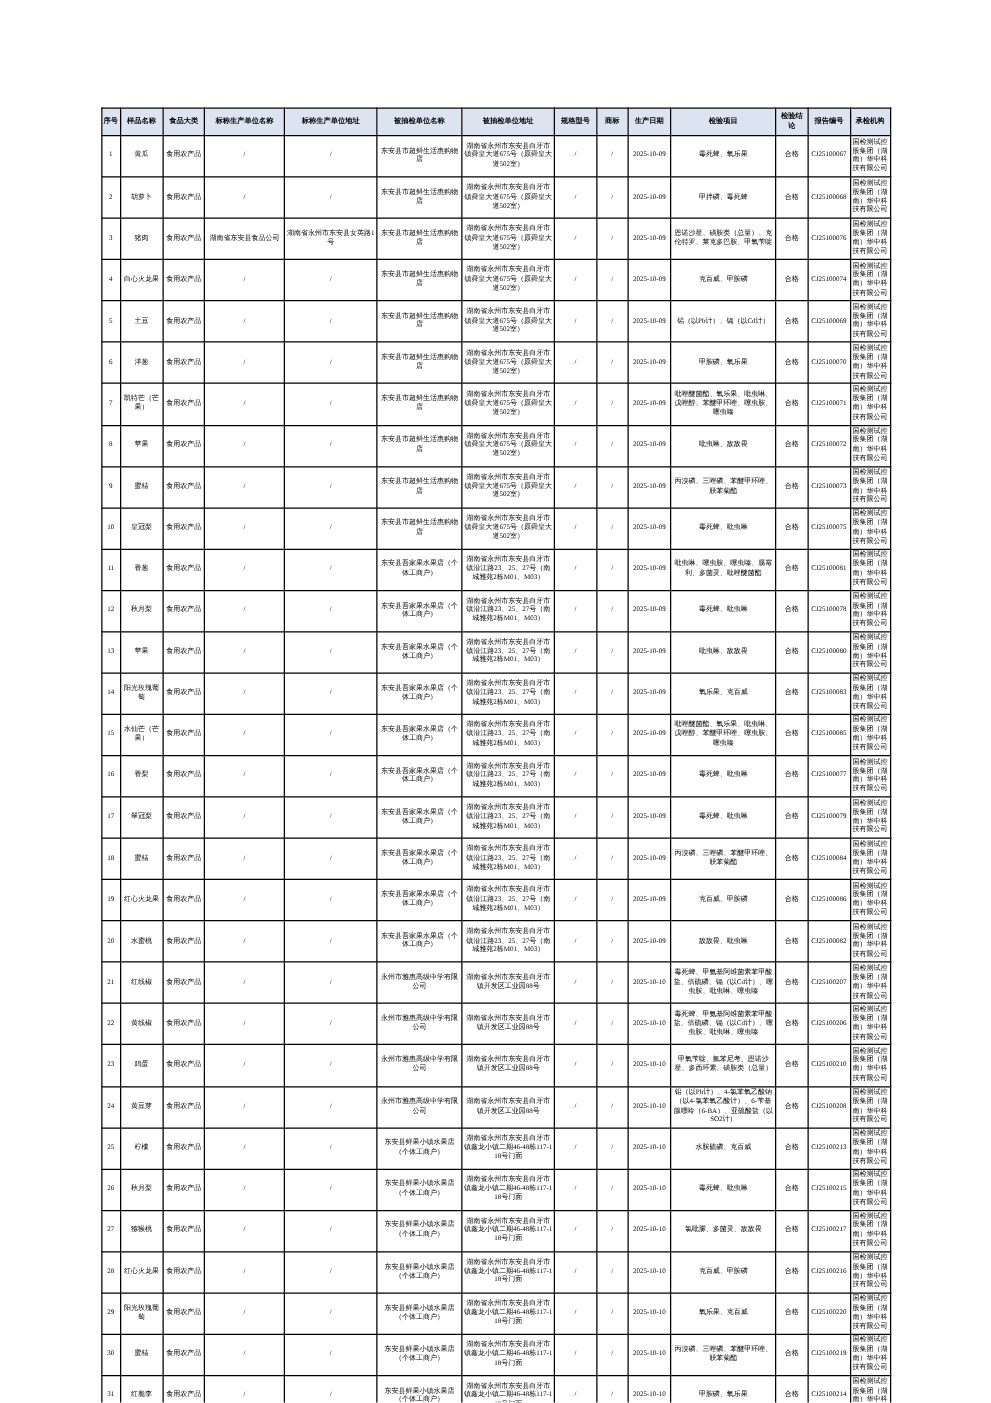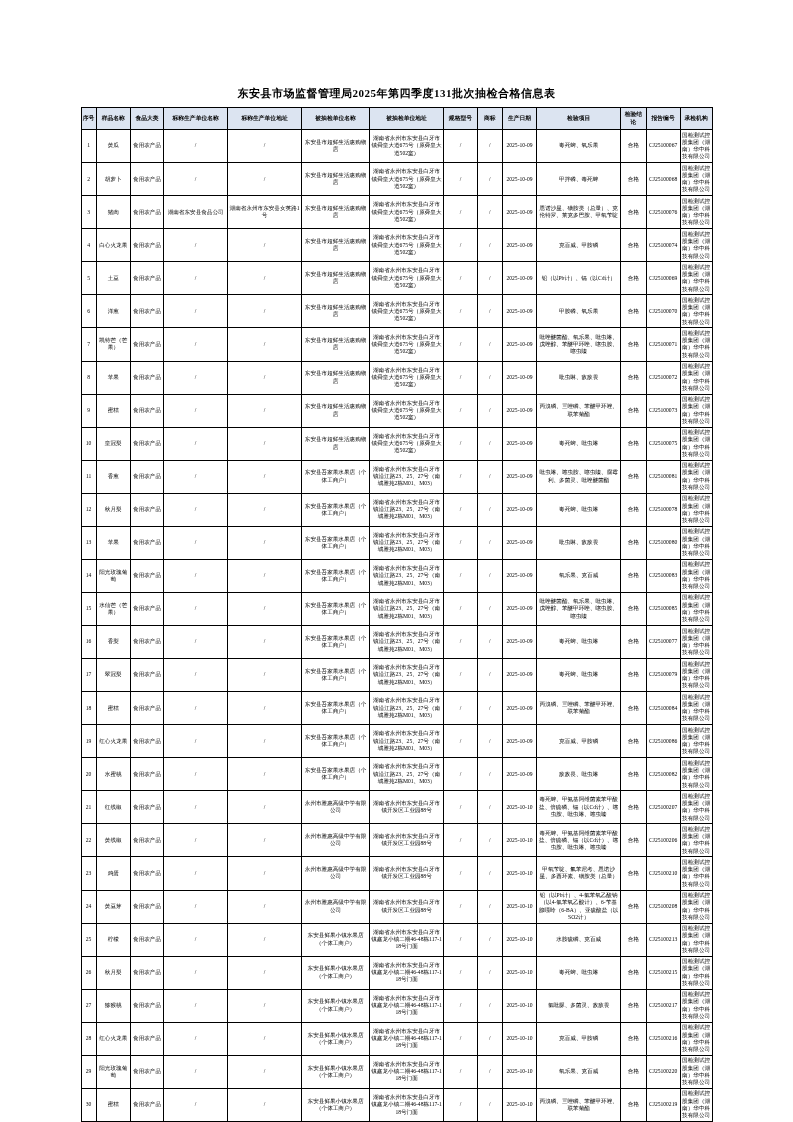--- a/index.html
+++ b/index.html
@@ -34,21 +34,20 @@
   th:nth-child(5){width:12.1%} th:nth-child(6){width:11.0%}
   th:nth-child(7){width:12.1%} th:nth-child(8){width:5.2%}
   th:nth-child(9){width:3.8%}  th:nth-child(10){width:5.3%}
   th:nth-child(11){width:13.8%}th:nth-child(12){width:3.8%}
   th:nth-child(13){width:5.3%} th:nth-child(14){width:4.9%}
 </style>
 </head>
 <body>
 
 <div class="sheet">
-  <h1 class="doc-title">东安县市场监督管理局2025年第四季度131批次抽检合格信息表</h1>
 
   <table class="results">
     <thead>
       <tr>
           <th>序号</th>
           <th>样品名称</th>
           <th>食品大类</th>
           <th>标称生产单位名称</th>
           <th>标称生产单位地址</th>
           <th>被抽检单位名称</th>

